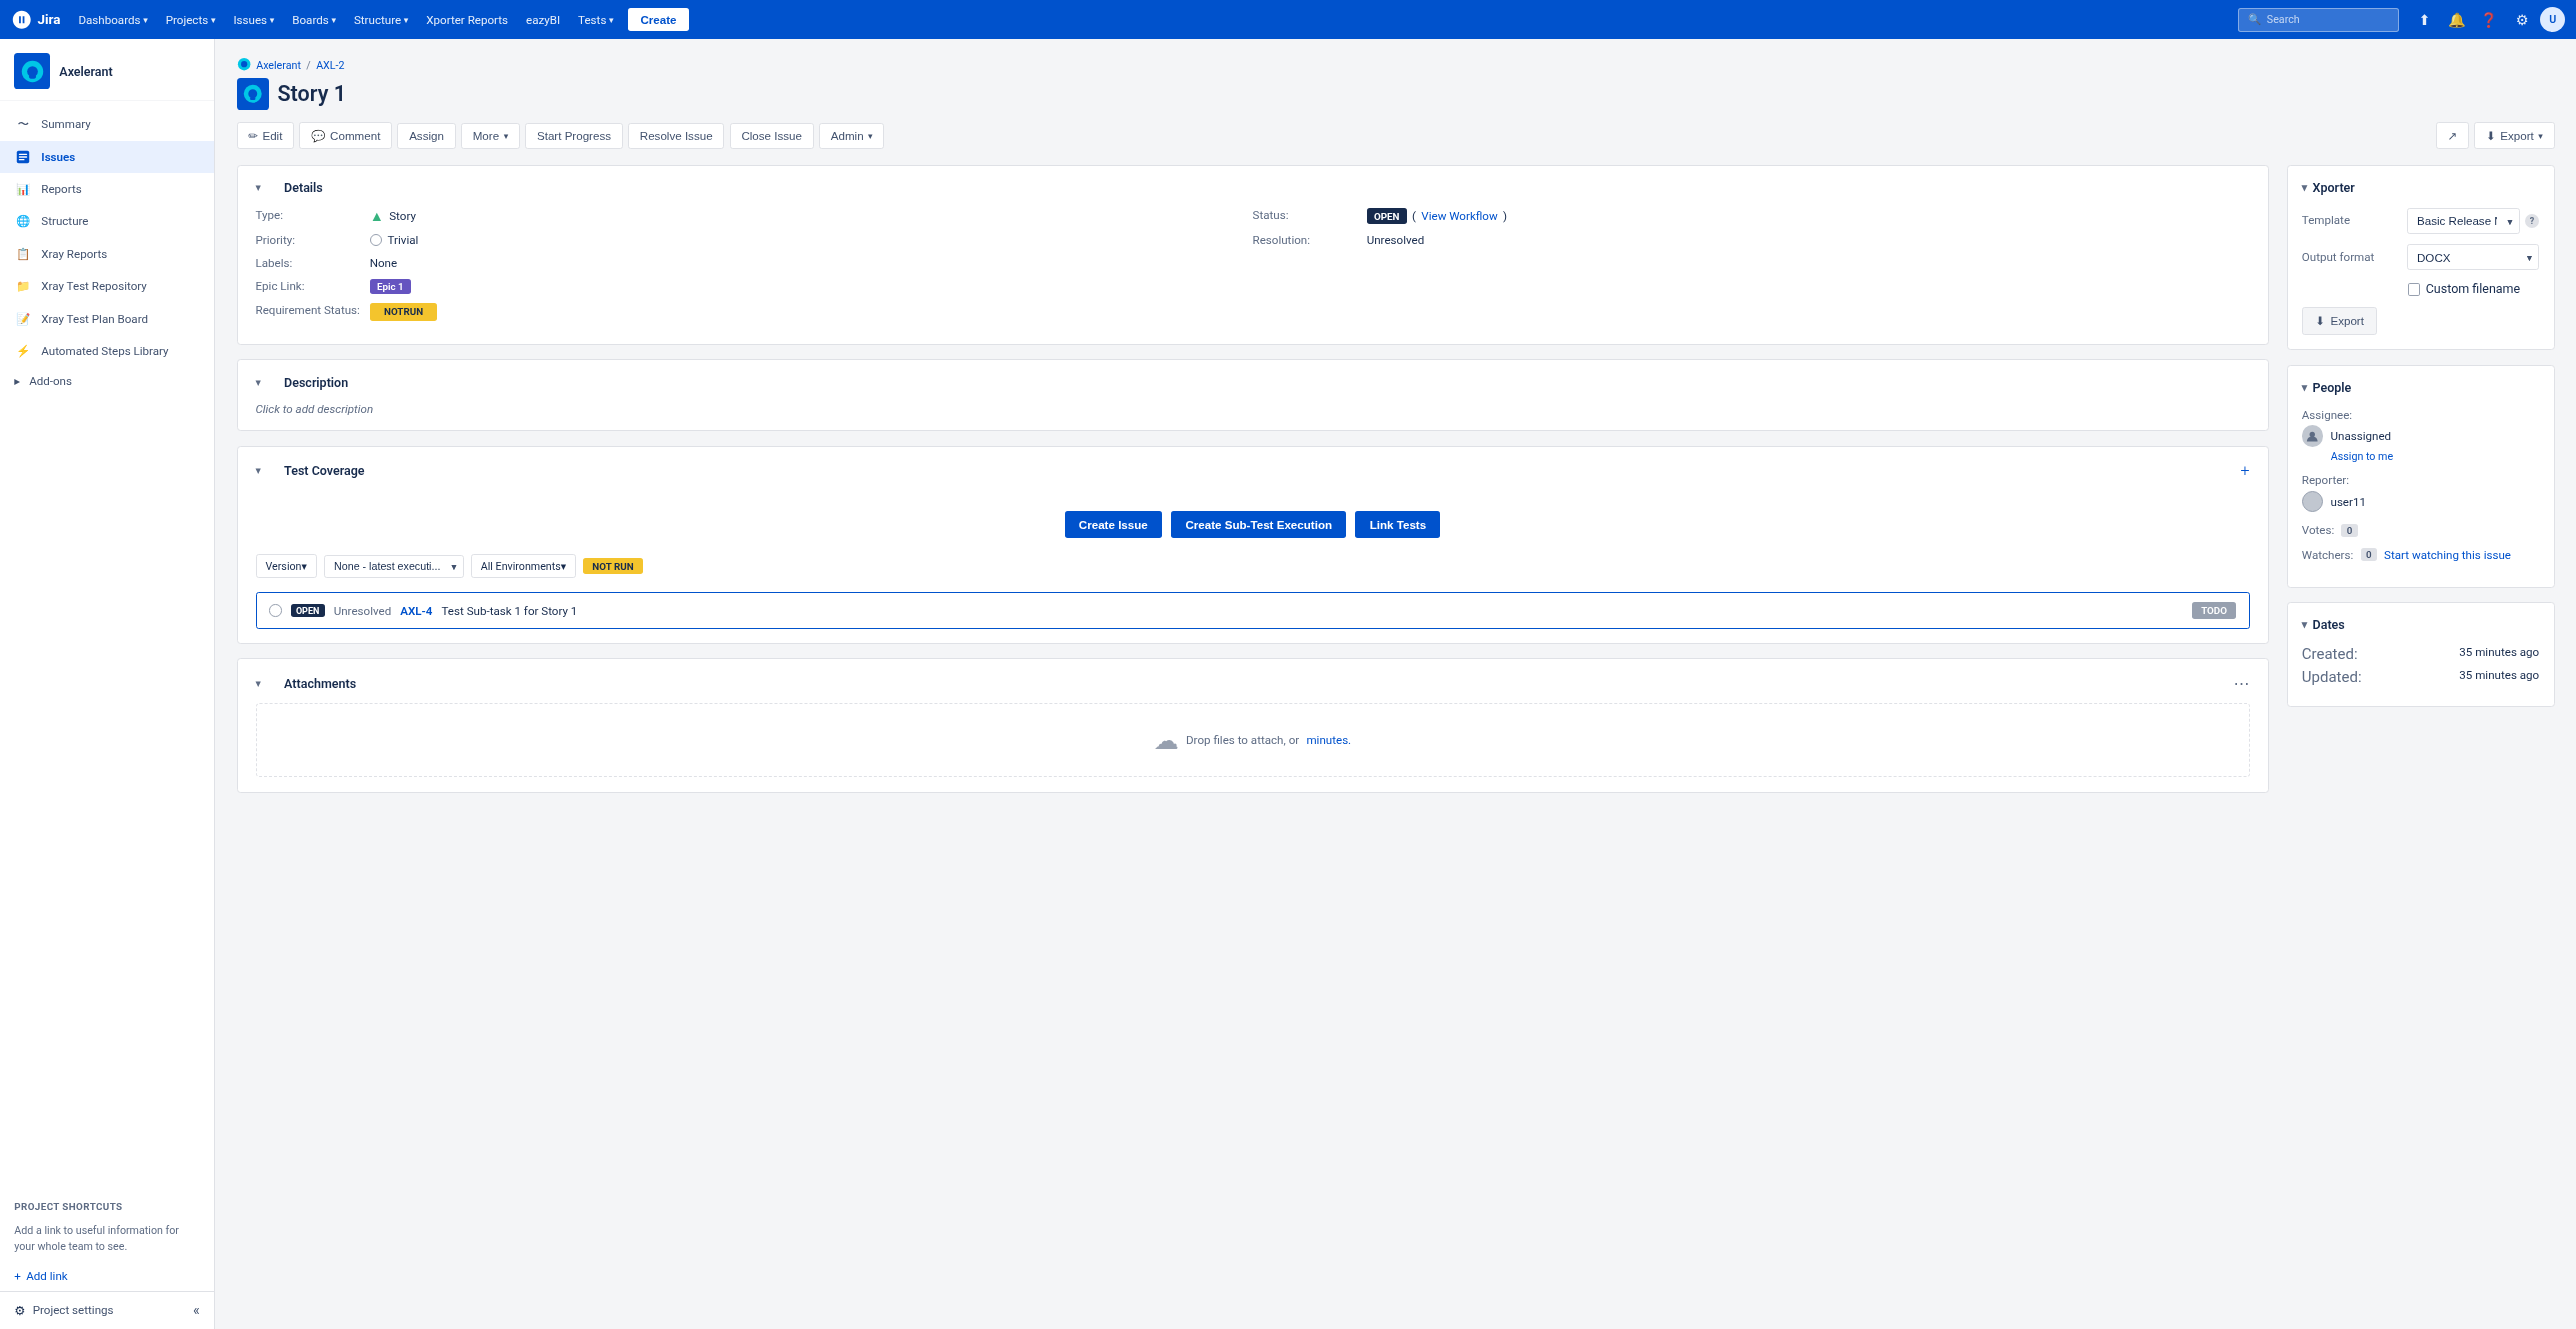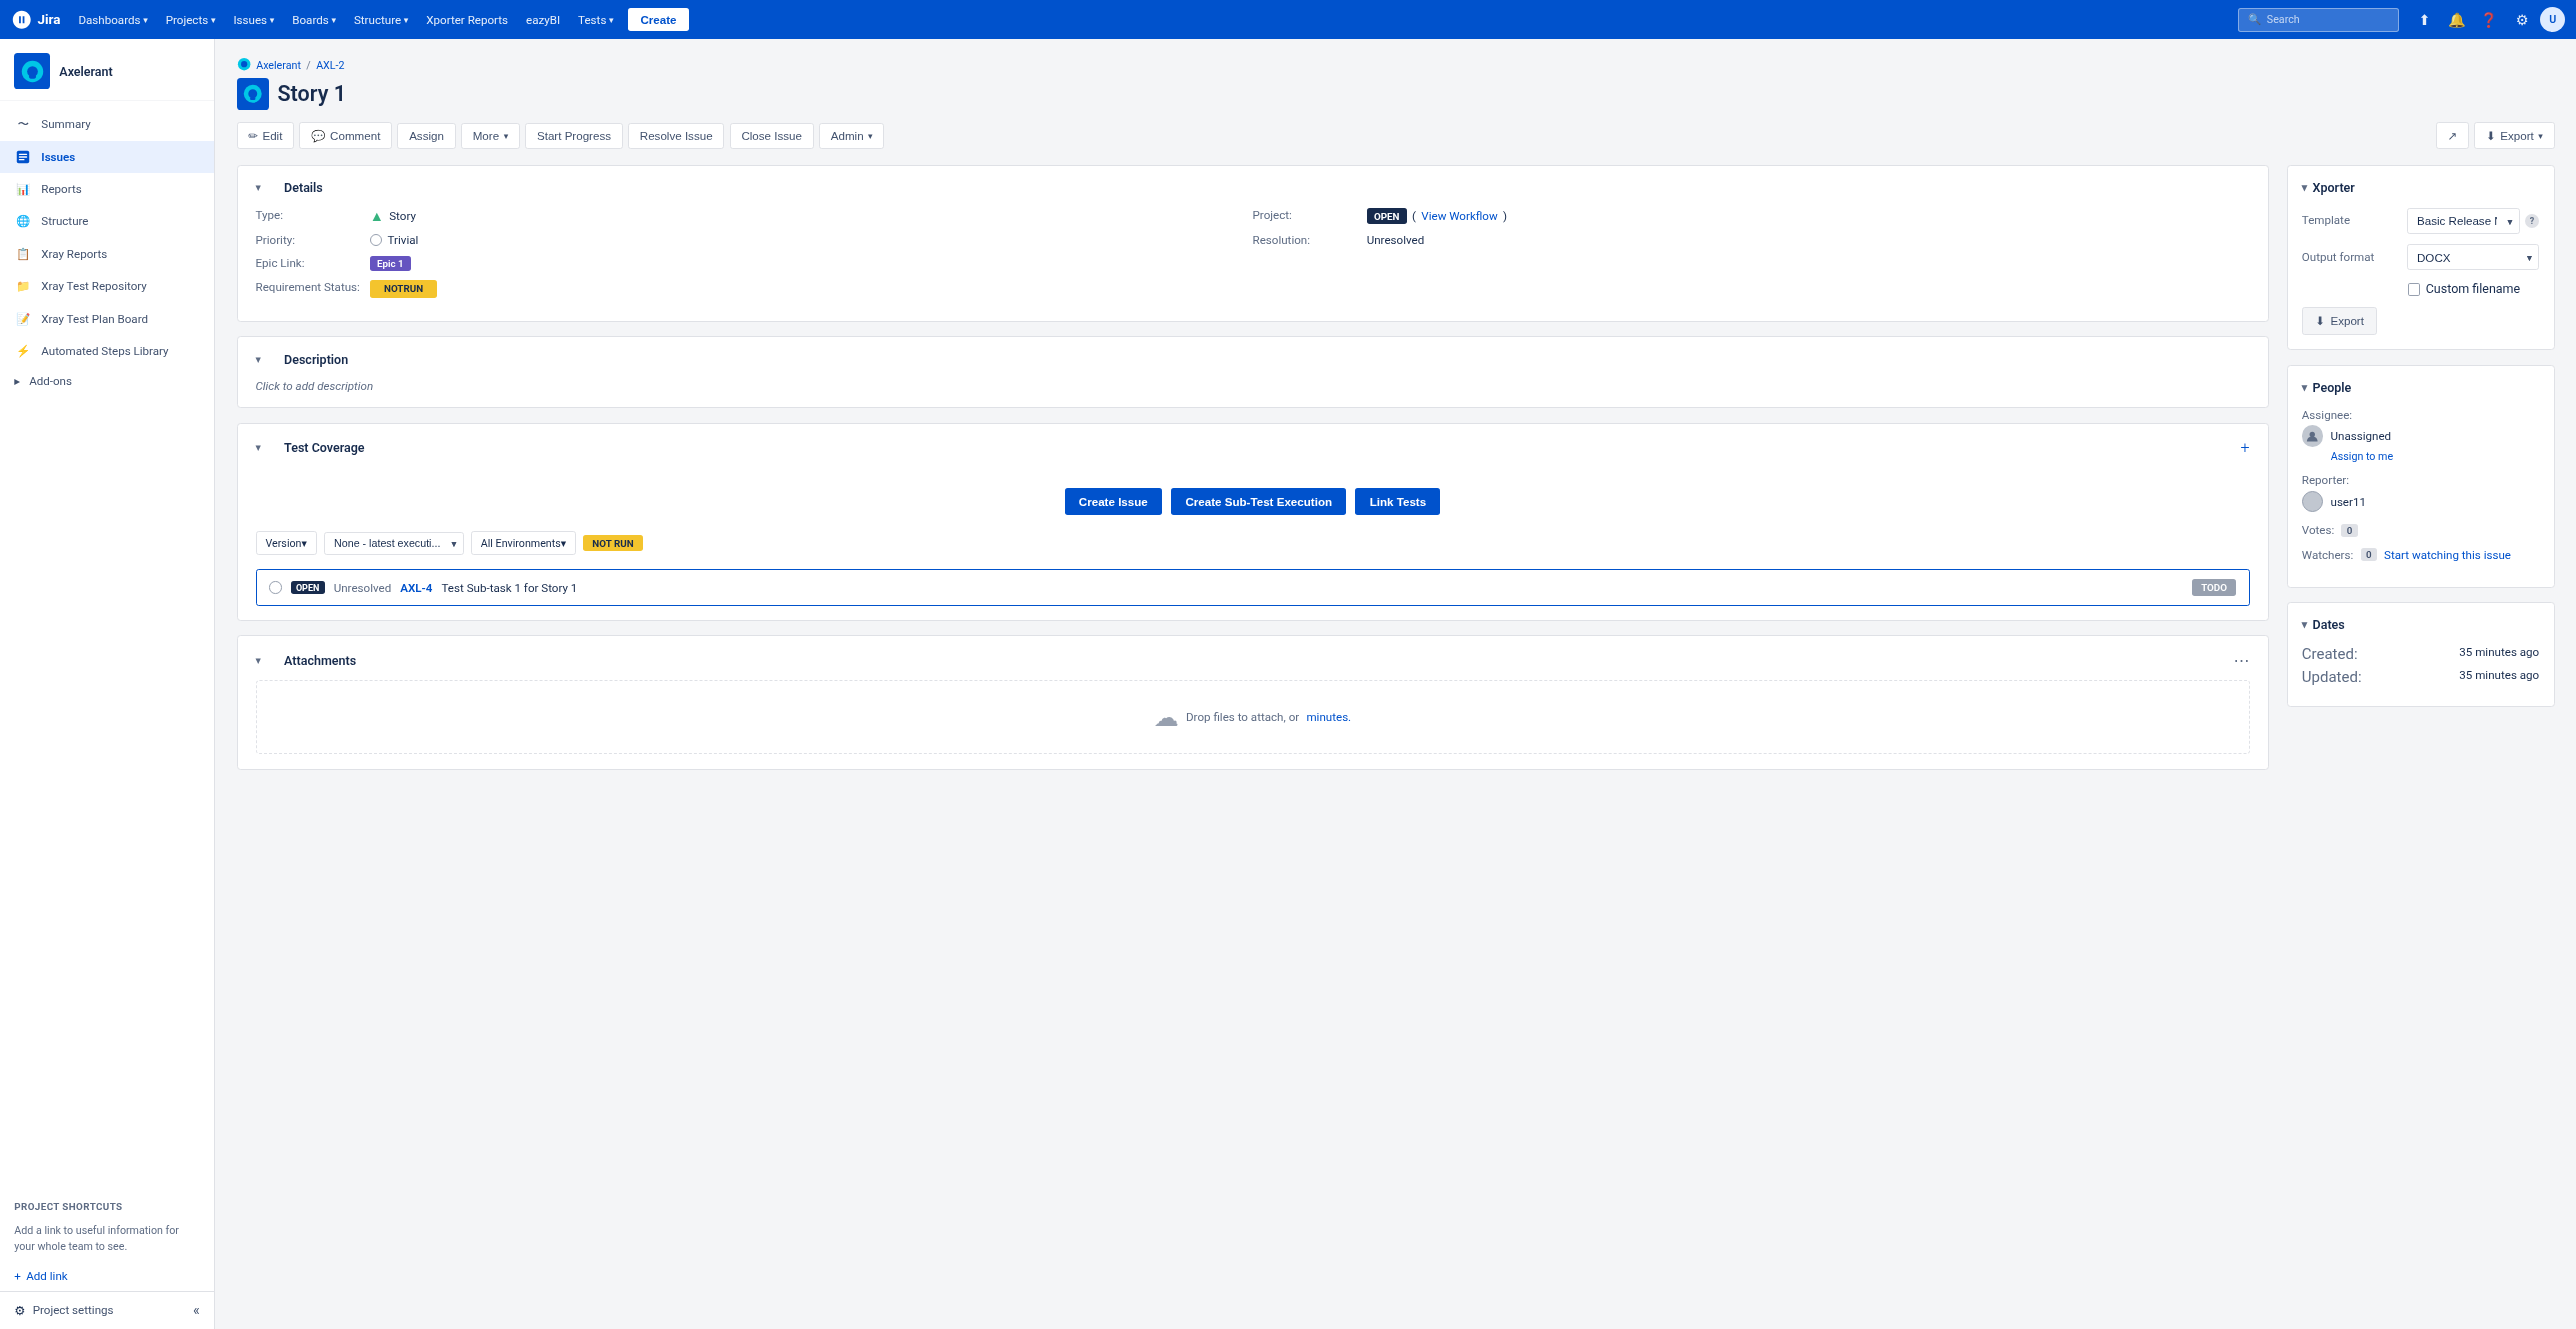--- a/index.html
+++ b/index.html
@@ -362,36 +362,40 @@
                   </span>
                 </div>
                 <div class="detail-row">
                   <span class="detail-label">Priority:</span>
                   <span class="detail-value">
                     <span class="trivial-icon"></span>
                     <span>Trivial</span>
                   </span>
                 </div>
                 <div class="detail-row">
+                  <span class="detail-label">Labels:</span>
+                  <span class="detail-value">None</span>
+                </div>
+                <div class="detail-row">
                   <span class="detail-label">Epic Link:</span>
                   <span class="detail-value">
                     <span class="epic-badge">Epic 1</span>
                   </span>
                 </div>
                 <div class="detail-row">
                   <span class="detail-label">Requirement Status:</span>
                   <span class="detail-value">
                     <span class="notrun-badge">NOTRUN</span>
                   </span>
                 </div>
               </div>
 
               <div>
                 <div class="detail-row">
-                  <span class="detail-label">Project:</span>
+                  <span class="detail-label">Status:</span>
                   <span class="detail-value">
                     <span class="open-badge">OPEN</span>
                     <span> (</span>
                     <span class="workflow-link">View Workflow</span>
                     <span>)</span>
                   </span>
                 </div>
                 <div class="detail-row">
                   <span class="detail-label">Resolution:</span>
                   <span class="detail-value">Unresolved</span>

